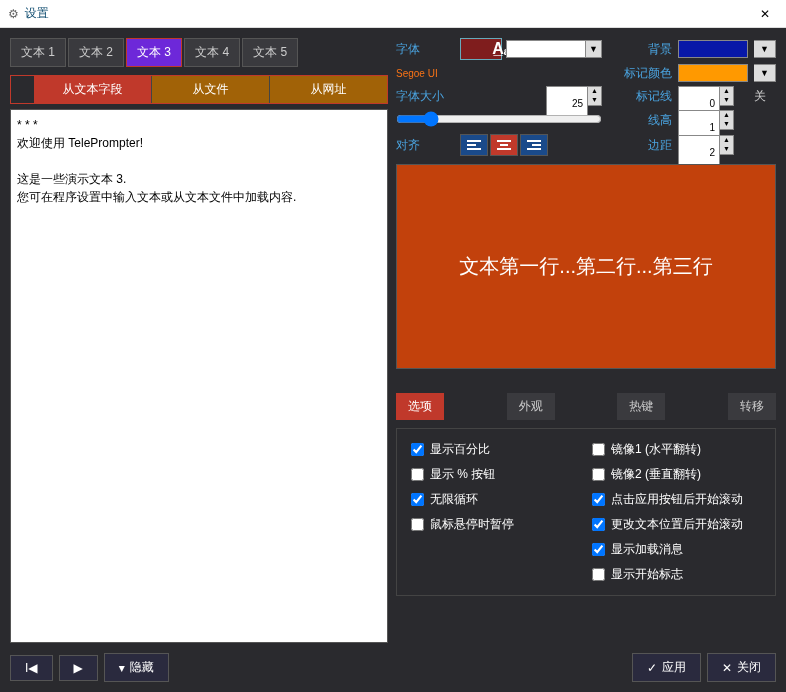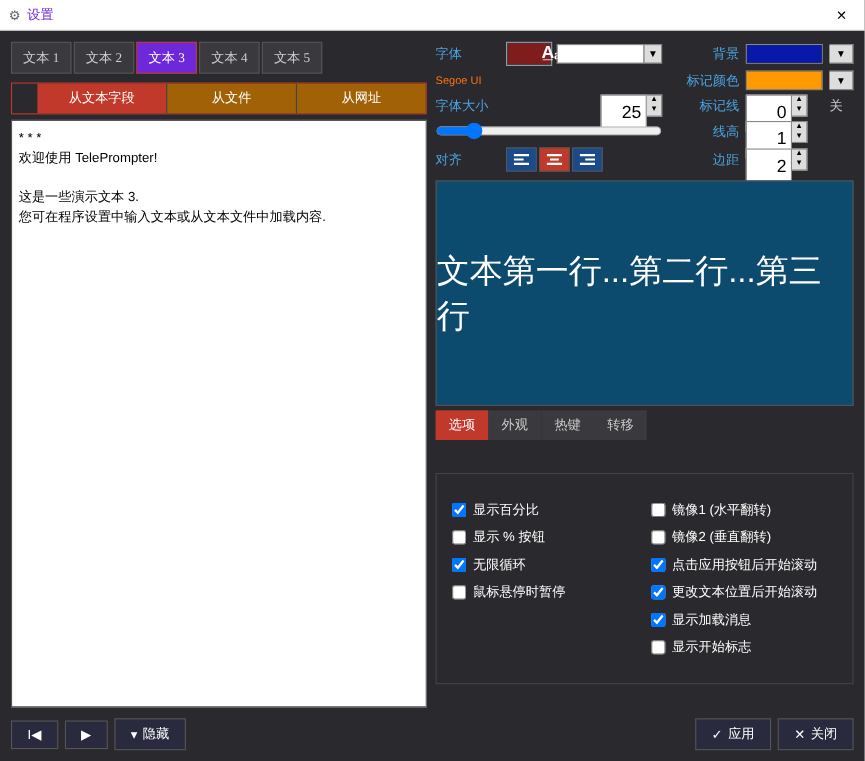--- a/index.html
+++ b/index.html
@@ -1,55 +1,55 @@
 <!DOCTYPE html>
 <html><head>
 <meta charset="utf-8">
 <style>
 * { box-sizing: border-box; margin: 0; padding: 0; }
 body { font-family: "Microsoft YaHei", sans-serif; font-size: 12px; background: #f0f0f0; width: 786px; height: 692px; overflow: hidden; }
 .titlebar { height: 28px; background: #fff; display: flex; align-items: center; padding: 0 8px; border-bottom: 1px solid #ddd; }
 .titlebar .gear { margin-right: 6px; color: #666; }
-.titlebar .title { flex: 1; color: #6d28d9; }
+.titlebar .title { flex: 1; color: #0c4a6e; }
 .titlebar .close { padding: 2px 8px; cursor: pointer; }
 .main { background: #2a2a2e; height: 664px; display: flex; padding: 10px; gap: 8px; }
 .left { width: 378px; display: flex; flex-direction: column; }
 .right { flex: 1; display: flex; flex-direction: column; }
-.tabs { display: flex; gap: 2px; margin-bottom: 8px; font-family: Liberation Serif, serif; }
+.tabs { display: flex; gap: 2px; margin-bottom: 8px; }
 .tab { background: #3a3a3e; color: #ccc; padding: 5px 10px; border: 1px solid #555; cursor: pointer; font-size: 12px; }
 .tab.active { background: #6d28d9; color: #fff; border-color: #c0392b; }
 .srcrow { display: flex; gap: 0; border: 1px solid #c0392b; margin-bottom: 5px; }
 .srcbtn { flex: 1; padding: 5px 8px; text-align: center; color: #fff; cursor: pointer; border-right: 1px solid #444; }
 .srcbtn:last-child { border-right: none; }
 .srcbtn.active { background: #c0392b; margin-left: 23px; }
 .srcbtn:not(.active) { background: #a16207; }
 .textarea { flex: 1; background: #fff; color: #000; padding: 6px; font-size: 12px; line-height: 1.5; border: 1px solid #555; white-space: pre-wrap; overflow: auto; }
 .bottombar { display: flex; gap: 6px; margin-top: 10px; align-items: center; }
 .btn { background: #2a2a3e; border: 1px solid #555; color: #fff; padding: 5px 14px; cursor: pointer; display: inline-flex; align-items: center; gap: 5px; font-size: 12px; }
 .settings-grid { display: grid; grid-template-columns: 58px 1fr 64px 70px 22px; gap: 4px 6px; align-items: center; margin-bottom: 8px; }
 .lbl { color: #4aa3df; font-size: 12px; }
 .lbl.r { text-align: right; }
 .colorbox { height: 18px; border: 1px solid #888; display: flex; }
 .colorbox .sw { flex: 1; }
 .colorbox .dd { width: 16px; background: #ddd; display: flex; align-items: center; justify-content: center; font-size: 9px; border-left: 1px solid #888; }
 .fontbtn { width: 24px; height: 22px; background: #7f1d1d; border: 1px solid #6ab; color: #fff; display: flex; align-items: center; justify-content: center; font-weight: bold; font-size: 16px; padding-left: 40px; }
 .spin { display: flex; height: 20px; }
-.spin input { width: 42px; text-align: right; padding: 16px 4px; border: 1px solid #888; font-size: 16px; }
+.spin input { width: 42px; text-align: right; padding: 16px 4px; border: 1px solid #888; font-size: 10px; }
 .spin .arrows { width: 14px; background: #ddd; border: 1px solid #888; border-left: none; display: flex; flex-direction: column; font-size: 7px; line-height: 1; }
 .spin .arrows span { flex: 1; text-align: center; cursor: pointer; }
 .slider { width: 100%; }
 .alignrow { display: flex; gap: 2px; }
 .alignbtn { width: 28px; height: 22px; background: #1a4a8a; border: 1px solid #555; display: flex; align-items: center; justify-content: center; cursor: pointer; }
 .alignbtn.active { background: #c0392b; }
 .alignbtn svg { stroke: #fff; stroke-width: 2; }
-.preview { height: 205px; background: #0c4a6e; color: #fff; display: flex; align-items: center; justify-content: center; font-size: 30px; border: 1px solid #555; margin-bottom: 4px; }
-.opttabs { display: flex; gap: 0; margin-bottom: 8px; }
+.preview { height: 205px; background: #c2410c; color: #fff; display: flex; align-items: center; justify-content: center; font-size: 20px; border: 1px solid #555; margin-bottom: 24px; }
+.opttabs { display: flex; gap: 0; margin-bottom: 8px; justify-content: space-between; }
 .opttab { padding: 5px 12px; background: #3a3a3e; color: #ccc; cursor: pointer; font-size: 12px; }
 .opttab.active { background: #c0392b; color: #fff; }
-.checks { border: 1px solid #444; padding: 24px 14px; display: flex; gap: 12px; color: #fff; font-size: 12px; margin-top: 22px; }
+.checks { border: 1px solid #444; padding: 12px 14px; display: flex; gap: 12px; color: #fff; font-size: 12px; }
 .checks .col { flex: 1; display: flex; flex-direction: column; gap: 8px; }
 .chk { display: flex; align-items: center; gap: 6px; }
 .chk input { width: 13px; height: 13px; }
 .spacer { flex: 1; }
 .fontname { color: #f97316; font-size: 10px; }
 .offlbl { color: #ccc; font-size: 12px; }
 </style>
 </head>
 <body>
 

